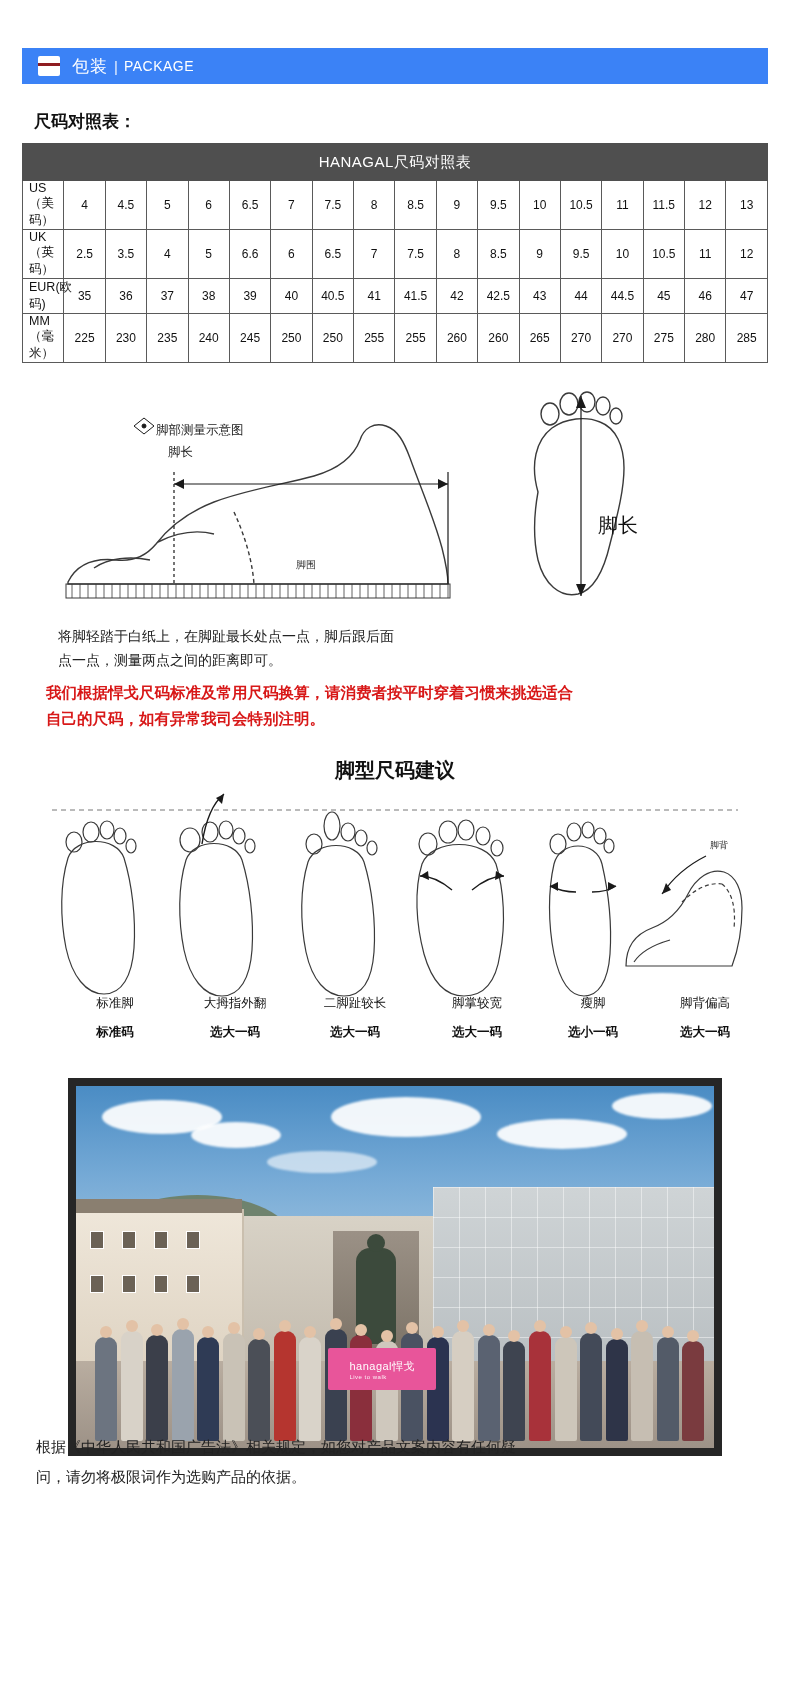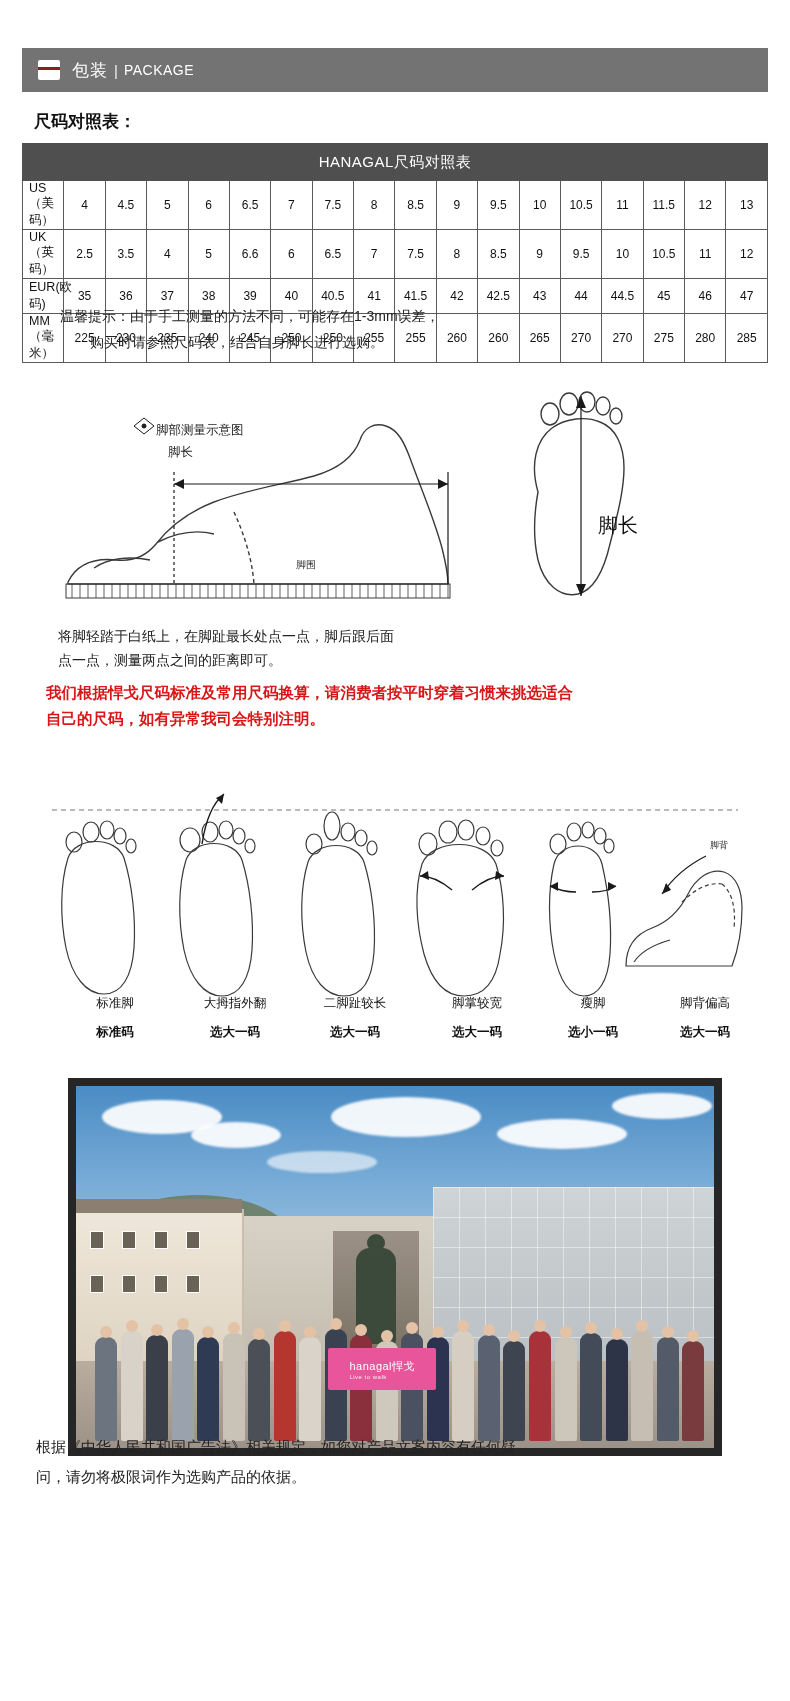--- a/index.html
+++ b/index.html
@@ -19,22 +19,22 @@
     min-height: 1701px;
     overflow: hidden;
   }
 
   
   .header-bar {
     position: absolute;
     left: 22px;
     top: 48px;
     width: 746px;
-    height: 44px;
-    background: #737373;
+    height: 36px;
+    background: #3b82f6;
     display: flex;
     align-items: center;
     padding-left: 16px;
     box-sizing: border-box;
   }
   .header-icon {
     width: 22px;
     height: 20px;
     background: #ffffff;
     border-radius: 2px;
@@ -466,24 +466,20 @@
             <td>270</td>
             <td>270</td>
             <td>275</td>
             <td>280</td>
             <td>285</td>
           </tr>
         </tbody>
     </table>
   </div>
 
-  <div class="tip">
-    <span>温馨提示：由于手工测量的方法不同，可能存在1-3mm误差，</span>
-    <span class="l2">购买时请参照尺码表，结合自身脚长进行选购。</span>
-  </div>
 
   <div class="diagram">
     <svg width="746" height="250" viewBox="0 0 746 250">
 
       <g fill="none" stroke="#3a3a3a" stroke-width="1.4">
         <path d="M30 210 C40 190, 58 186, 78 188 C96 190, 108 184, 118 172
                  C132 154, 150 140, 176 130 C210 117, 248 112, 276 104
                  C300 97, 316 84, 322 68 C326 56, 336 50, 348 54
                  C360 58, 366 70, 372 86 C382 114, 396 146, 404 176
                  C408 192, 410 204, 410 212 L30 212 Z"></path>
@@ -585,20 +581,21 @@
   <div class="measure-note">
     <div>将脚轻踏于白纸上，在脚趾最长处点一点，脚后跟后面</div>
     <div>点一点，测量两点之间的距离即可。</div>
   </div>
 
   <div class="red-note">
     <div>我们根据悍戈尺码标准及常用尺码换算，请消费者按平时穿着习惯来挑选适合</div>
     <div>自己的尺码，如有异常我司会特别注明。</div>
   </div>
 
+  <div class="foot-type-title">脚型尺码建议</div>
 
   <div class="foot-type-area">
     <svg width="746" height="230" viewBox="0 0 746 230">
       <line x1="30" y1="20" x2="716" y2="20" stroke="#777" stroke-width="1" stroke-dasharray="5 4"></line>
 
       <g fill="none" stroke="#3a3a3a" stroke-width="1.2" transform="translate(24,24)">
         <path d="M22 44 C14 70, 14 104, 20 134 C26 162, 40 180, 58 180
                  C76 180, 86 162, 88 134 C90 104, 86 70, 78 44
                  C70 22, 30 22, 22 44 Z"></path>
         <ellipse cx="28" cy="28" rx="8" ry="10"></ellipse>

